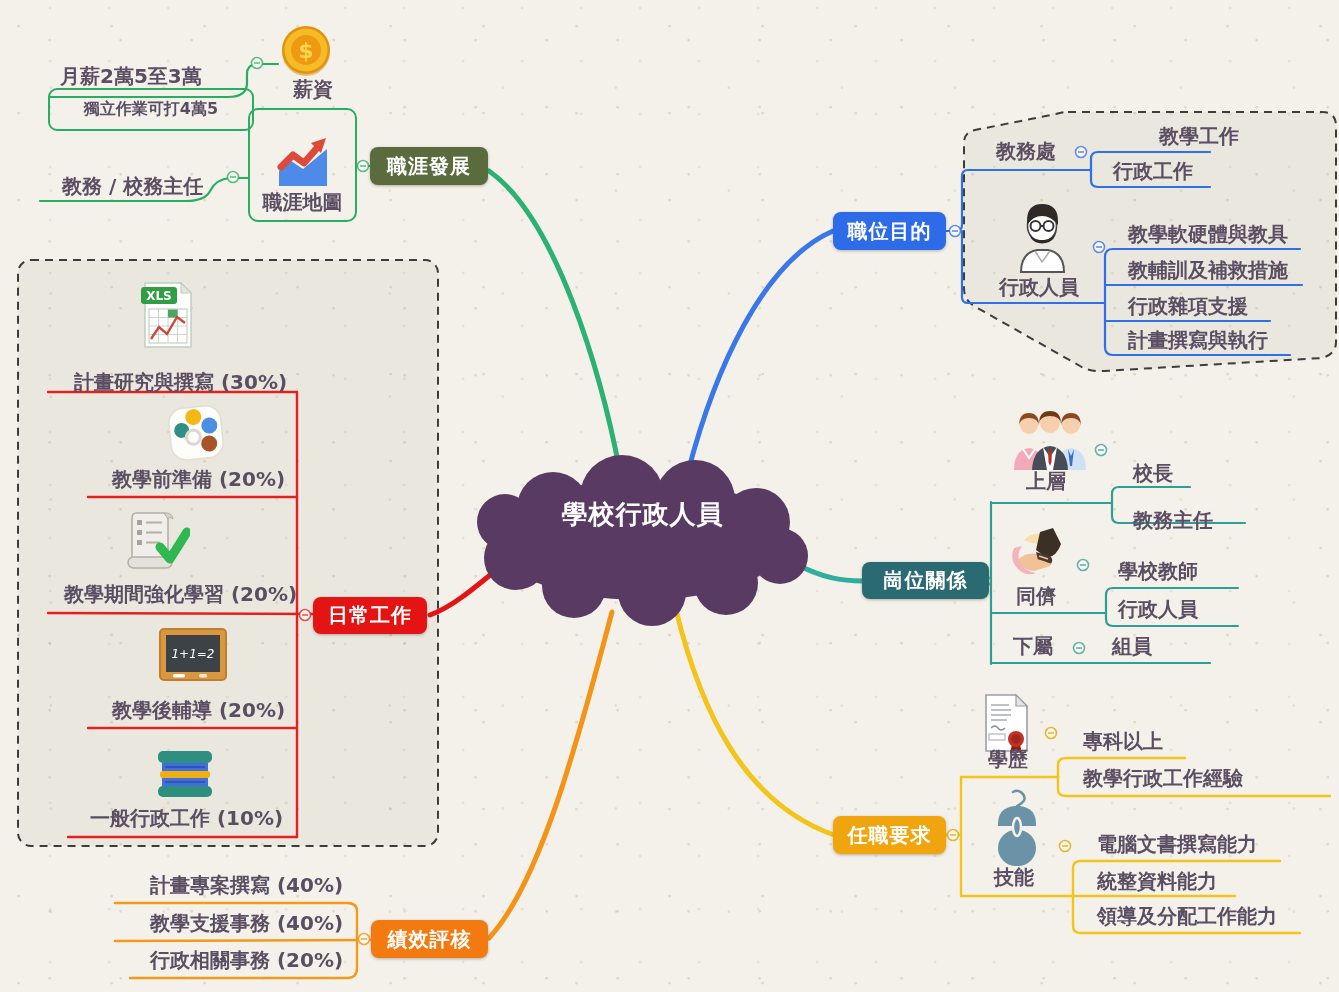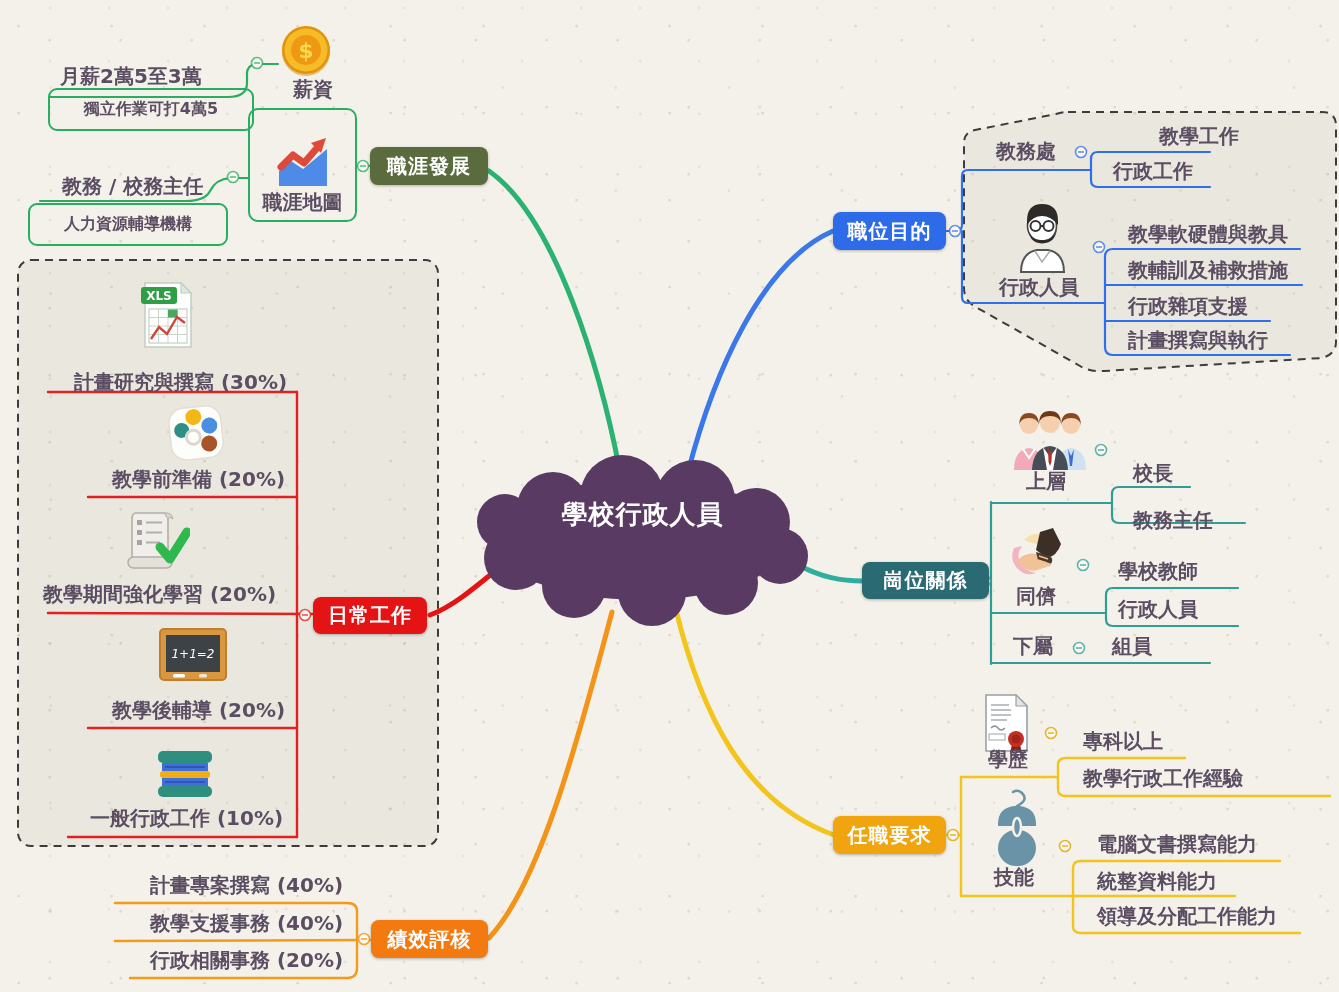--- a/index.html
+++ b/index.html
@@ -182,21 +182,20 @@
     <span class="icon" style="position:static;">
       <svg width="54" height="54" viewBox="0 0 54 54">
         <path d="M3 51 V36 L15 26 L27 34 L51 14 V51 Z" fill="#4e8be8"></path>
         <path d="M5 32 L17 20 L28 28 L41 13" stroke="#dd4a3a" stroke-width="7" fill="none" stroke-linecap="round" stroke-linejoin="round"></path>
         <path d="M35 8 L50 3 L45 18 Z" fill="#dd4a3a"></path>
       </svg>
     </span>
     <span>職涯地圖</span>
   </div>
   <div class="t" style="left:62px;top:174px;">教務 / 校務主任</div>
-  <div class="bx" style="left:28px;top:203px;width:196px;height:39px;">人力資源輔導機構</div>
 
   <div class="lbl" style="left:833px;top:212px;width:113px;height:38px;background:#2e6be8;">職位目的</div>
 
   <div class="t" style="left:996px;top:139px;">教務處</div>
   <div class="t" style="left:1113px;top:124px;margin-left:46px;">教學工作</div>
   <div class="t" style="left:1113px;top:159px;">行政工作</div>
 
   <div class="icon" style="left:1013px;top:199px;">
     <svg width="59" height="74" viewBox="0 0 59 74">
       <path d="M8 73 Q8 54 24 51 L35 51 Q51 54 51 73 Z" fill="#fff" stroke="#555" stroke-width="2"></path>
@@ -251,21 +250,21 @@
       <path d="M14 6 Q10 6 10 12 L10 52 L46 52 L46 12 Q46 6 42 6 Z" fill="#f0eeea" stroke="#b4b0a8" stroke-width="1.6"></path>
       <path d="M42 6 Q50 5 51 12 Q47 9 46 12 Z" fill="#d8d4cc" stroke="#b4b0a8" stroke-width="1"></path>
       <rect x="15" y="13" width="5" height="5" fill="#a8a49c"></rect>
       <rect x="15" y="23" width="5" height="5" fill="#a8a49c"></rect>
       <rect x="15" y="33" width="5" height="5" fill="#a8a49c"></rect>
       <path d="M24 15.5 H40 M24 25.5 H40 M24 35.5 H38" stroke="#b4b0a8" stroke-width="2"></path>
       <rect x="6" y="50" width="44" height="11" rx="5.5" fill="#e4e1db" stroke="#b4b0a8" stroke-width="1.5"></rect>
       <path d="M38 40 L48 52 L65 25" stroke="#2eb84f" stroke-width="9" fill="none" stroke-linecap="round" stroke-linejoin="round"></path>
     </svg>
   </div>
-  <div class="t" style="left:43px;top:582px;">教學期間強化學習 (20%)</div>
+  <div class="t" style="left:64px;top:582px;">教學期間強化學習 (20%)</div>
 
   <div class="icon" style="left:159px;top:628px;">
     <svg width="68" height="56" viewBox="0 0 68 56">
       <rect x="1" y="1" width="66" height="51" rx="4" fill="#d9973f" stroke="#bf7f2e" stroke-width="2"></rect>
       <rect x="7" y="7" width="54" height="37" fill="#3c4246"></rect>
       <text x="34" y="30" text-anchor="middle" font-size="12" font-style="italic" fill="#fff">1+1=2</text>
       <rect x="14" y="46" width="12" height="3.5" rx="1.5" fill="#fff"></rect>
       <rect x="40" y="46" width="8" height="3.5" rx="1.5" fill="#f0e6d8"></rect>
     </svg>
   </div>

